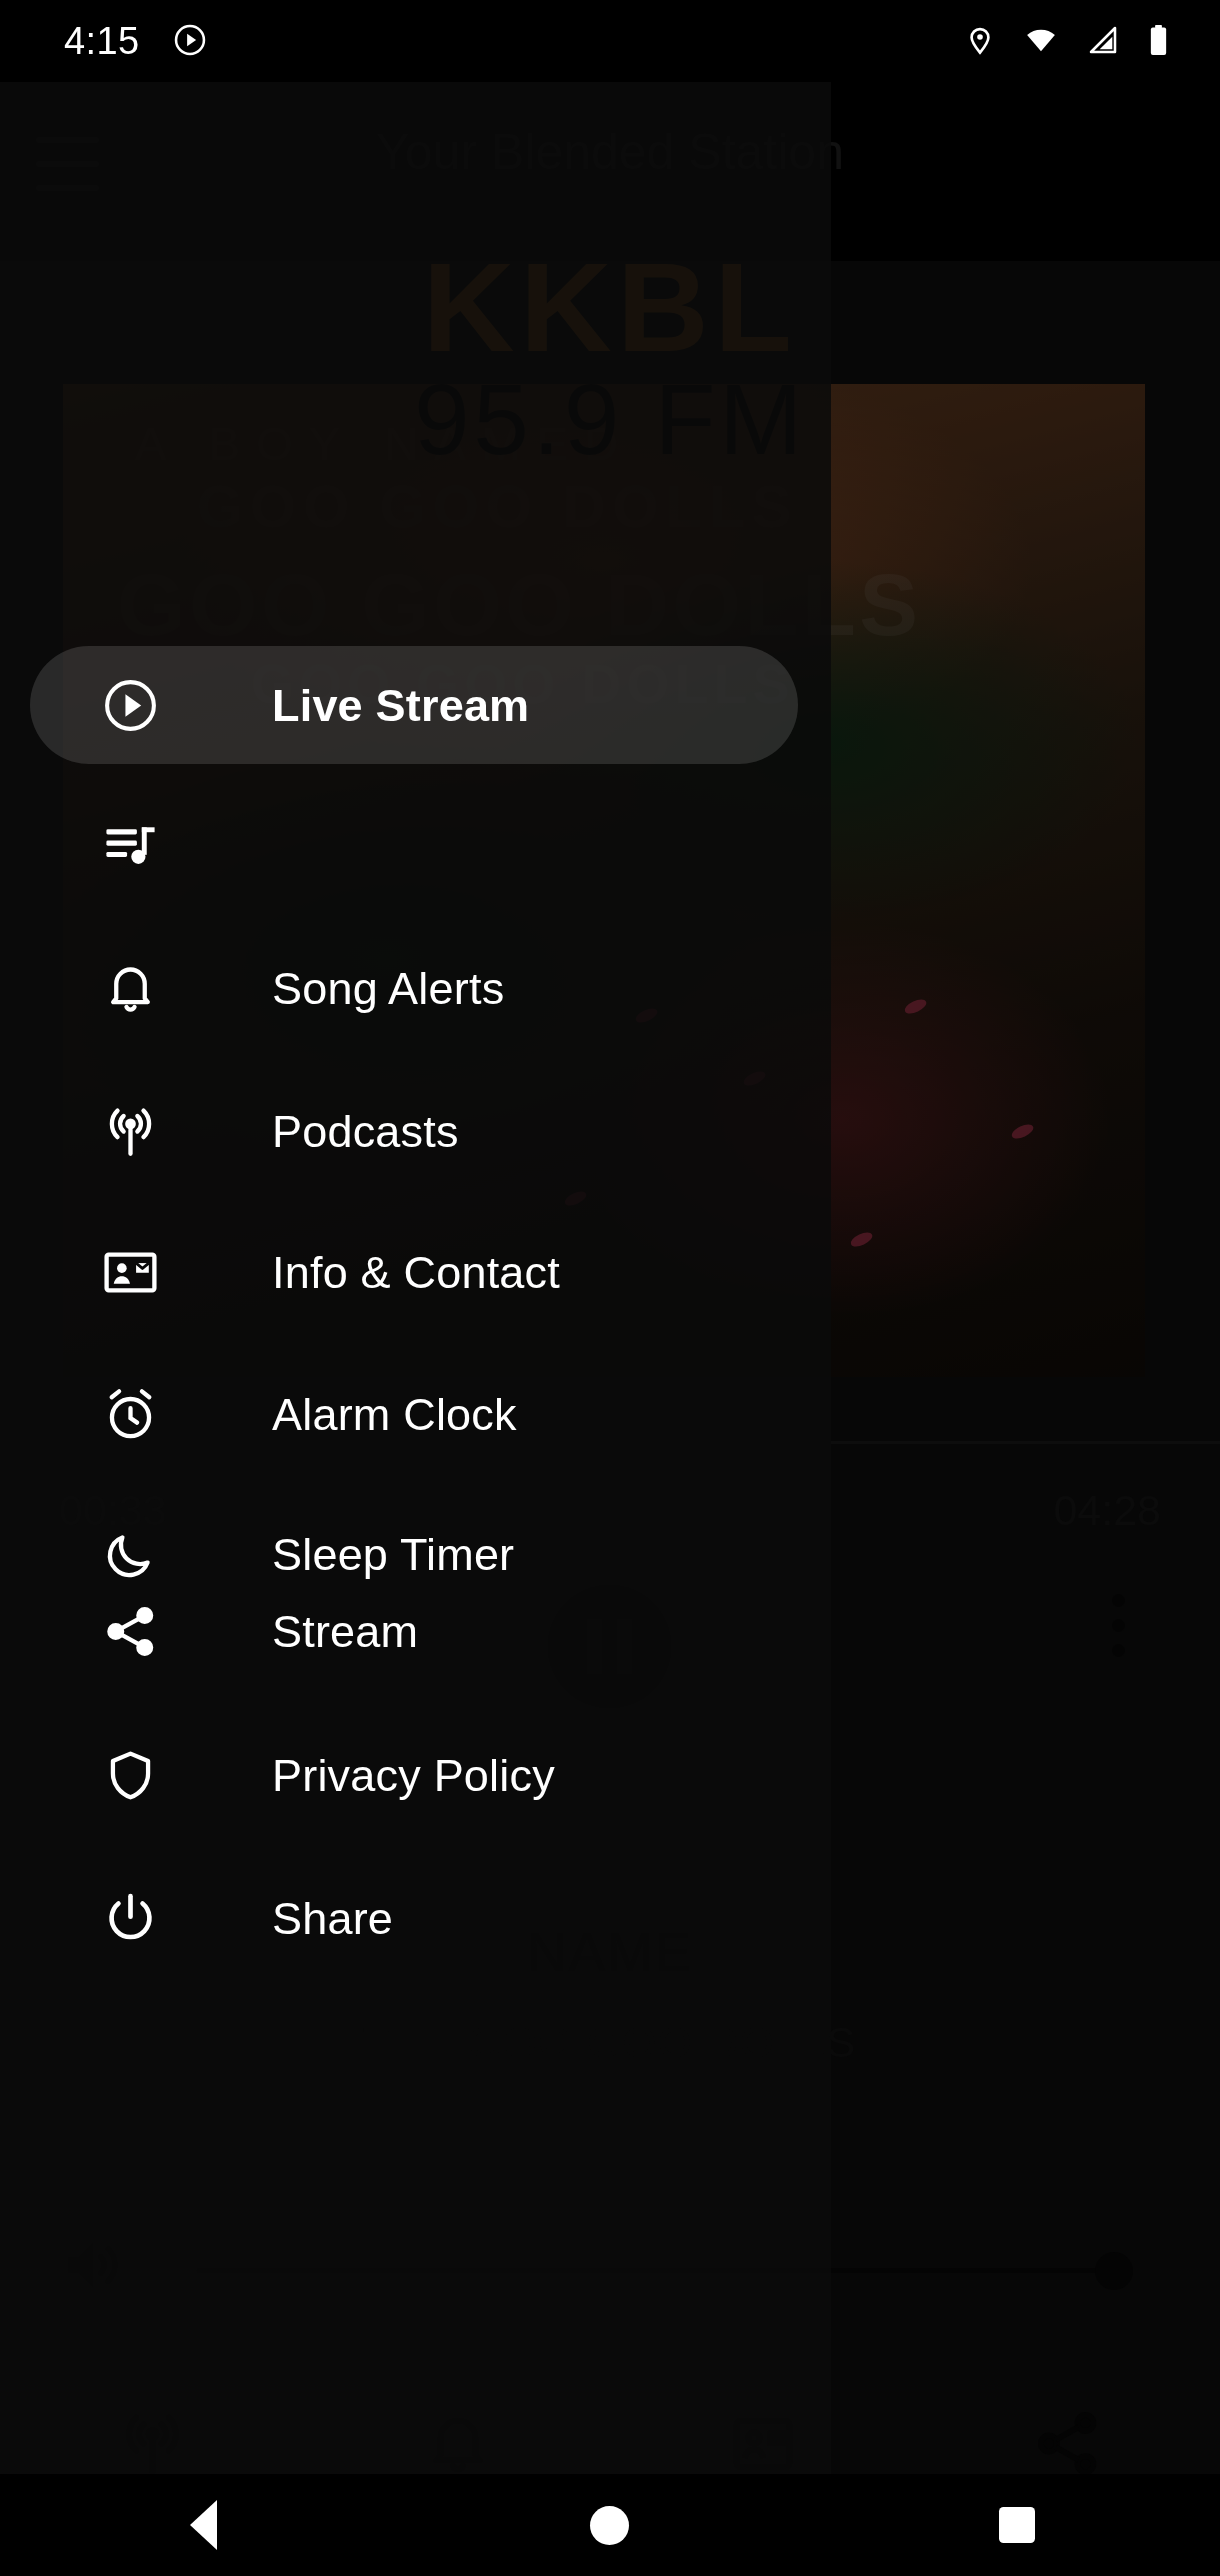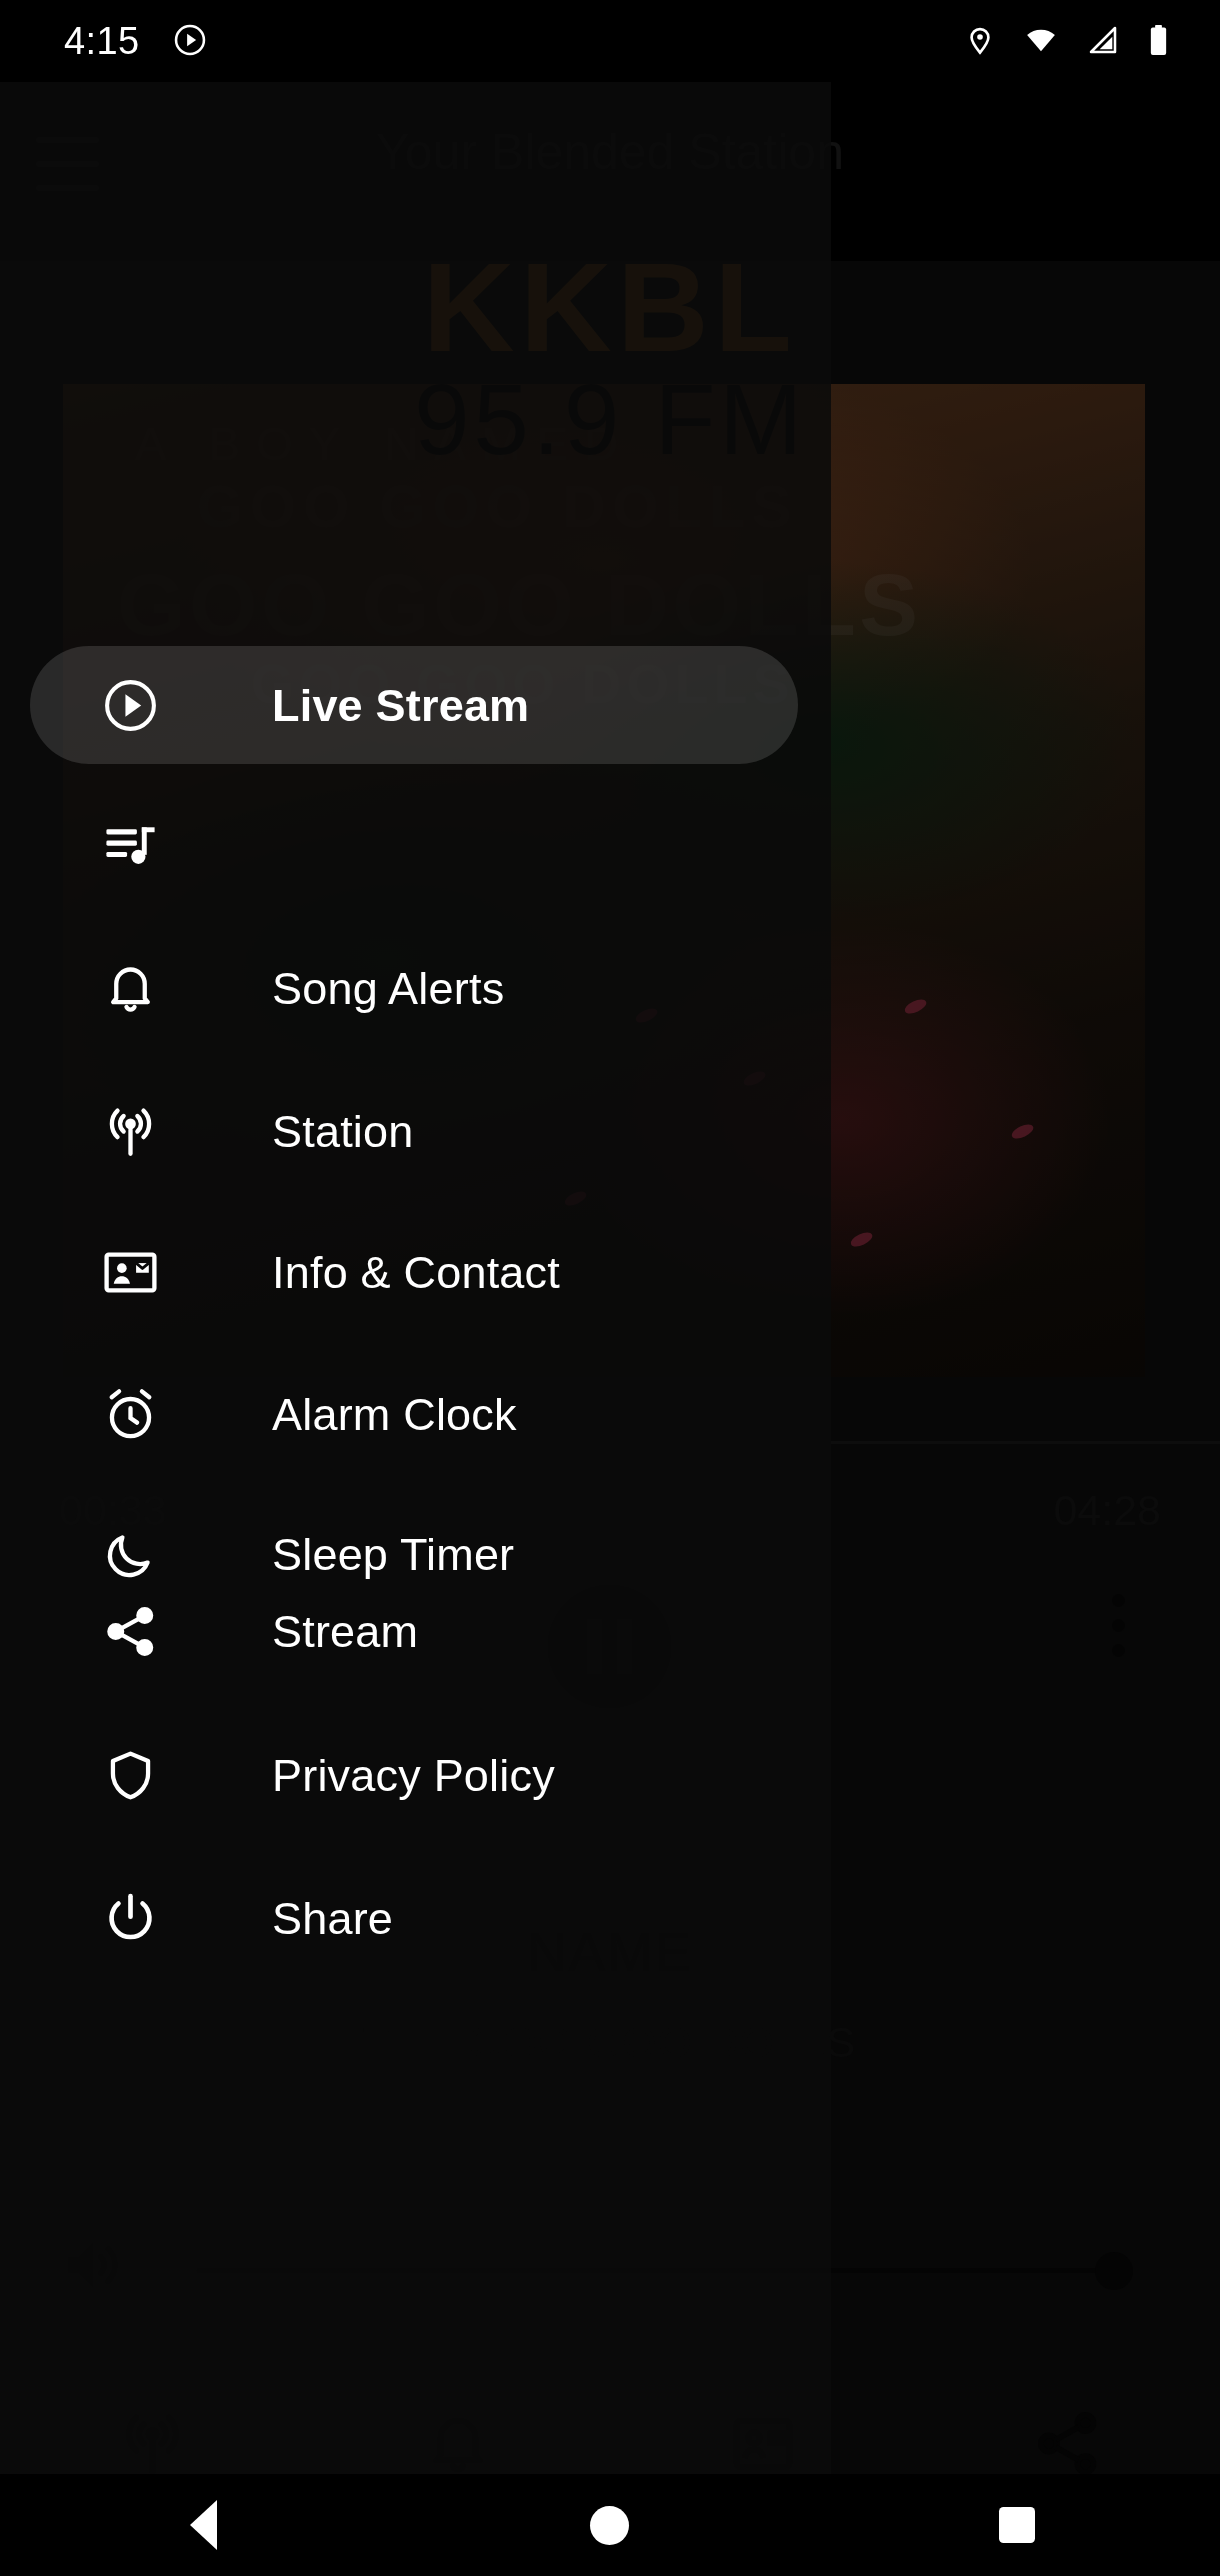--- a/index.html
+++ b/index.html
@@ -387,21 +387,21 @@
 
     <div class="mi" style="top:996px;">
       <span class="ic">
         <svg width="61" height="61" viewBox="0 0 24 24" fill="none" stroke="#fff" stroke-width="1.7" stroke-linecap="round">
           <circle cx="12" cy="9" r="2.1" fill="#fff" stroke="none"></circle>
           <path d="M9.3 12a4 4 0 0 1 0-6.1M14.7 5.9a4 4 0 0 1 0 6.1"></path>
           <path d="M6.9 14.2a7.2 7.2 0 0 1 0-10.4M17.1 3.8a7.2 7.2 0 0 1 0 10.4"></path>
           <path d="M12 11.3V20.8"></path>
         </svg>
       </span>
-      <span class="lbl">Station</span>
+      <span class="lbl">Podcasts</span>
     </div>
 
     <div class="mi" style="top:1137px;">
       <span class="ic">
         <svg width="61" height="61" viewBox="0 0 24 24" fill="none" stroke="#fff" stroke-width="1.7" stroke-linejoin="round">
           <rect x="2.6" y="5" width="18.8" height="14" rx=".8"></rect>
           <circle cx="8.6" cy="10.3" r="1.9" fill="#fff" stroke="none"></circle>
           <path d="M5.4 16.4c.5-2 1.7-2.9 3.2-2.9s2.7.9 3.2 2.9z" fill="#fff" stroke="none"></path>
           <rect x="14.2" y="8.3" width="5" height="3.8" fill="#fff" stroke="none"></rect>
           <path d="M14.2 8.3l2.5 2.1 2.5-2.1" stroke="#0a0a0a" stroke-width="1.1" fill="none"></path>

